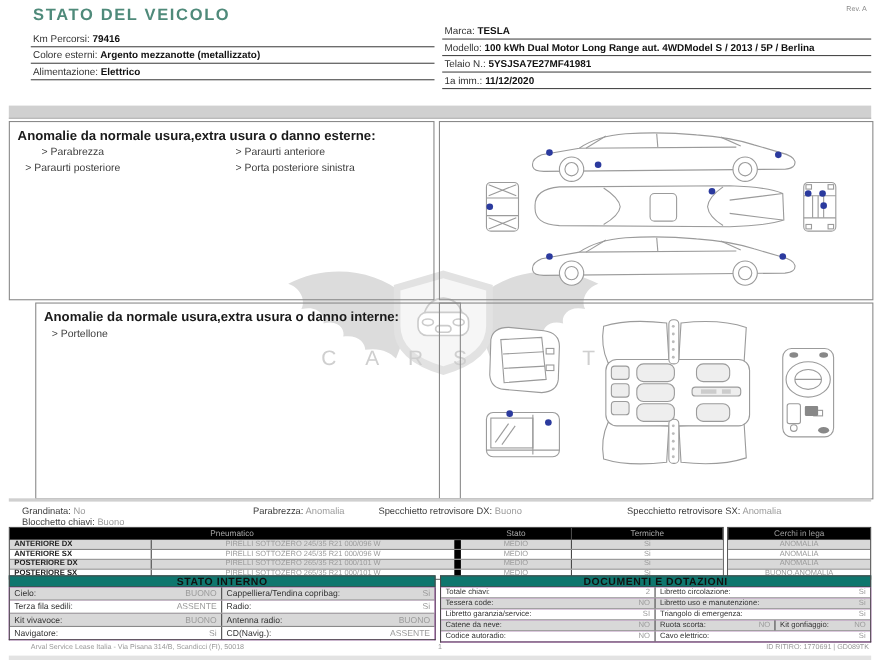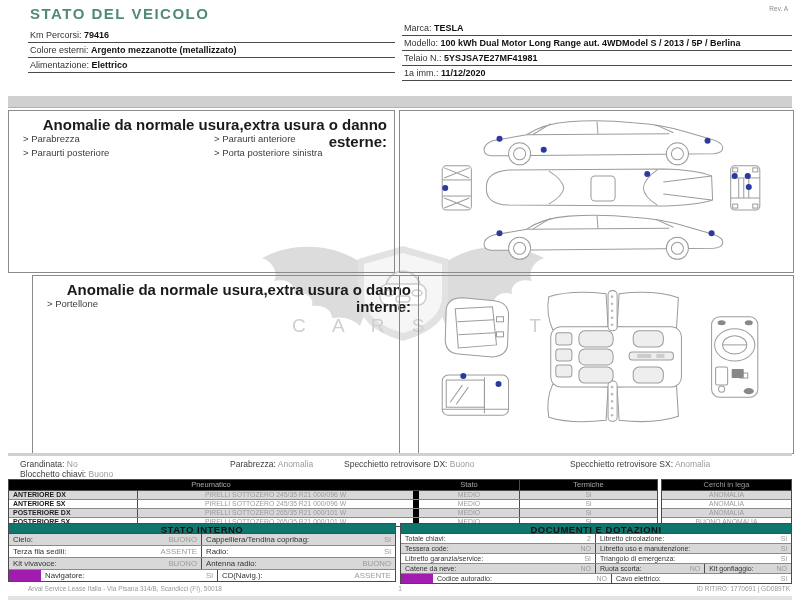--- a/index.html
+++ b/index.html
@@ -23,23 +23,23 @@
   #bar-mid{top:453px;height:3px;}
   #bar-bottom{top:596px;height:4px;background:#e3e3e3;}
   
   #watermark{left:248px;top:236px;width:310px;height:115px;z-index:0;}
   
   .panel{border:1px solid #8a8a8a;background:transparent;z-index:1;}
   #panel-ext-anom{left:8px;top:110px;width:385px;height:161px;}
   #panel-ext-diag{left:399px;top:110px;width:393px;height:161px;}
   #panel-int-anom{left:8px;top:275px;width:385px;height:177px;margin-left:24px;}
   #panel-int-diag{left:399px;top:275px;width:393px;height:177px;}
-  .panel-title{padding:5px 7px 3px;font-size:15px;font-weight:bold;color:#1a1a1a;text-align:right;}
+  .panel-title{padding:5px 7px 3px;font-size:12px;font-weight:bold;color:#1a1a1a;}
   .anom-col{position:absolute;top:21px;font-size:9.5px;color:#3d3d3d;line-height:14px;}
-  .anom-col.c1{left:14px;}
+  .anom-col.c1{left:14px;text-align:center;}
   .anom-col.c2{left:205px;}
   .diag-svg{position:absolute;left:0;top:0;width:100%;height:100%;}
   
   #summary{left:20px;top:459px;width:764px;height:20px;font-size:8.5px;z-index:3;}
   #summary .lab{color:#3c3c3c;}
   #summary .gval{color:#9b9b9b;}
   .sum-item{position:absolute;white-space:nowrap;}
   
   .gtable{z-index:3;border:1px solid #4a4a4a;box-sizing:border-box;background:#fff;}
   #tyre-table{left:8px;top:479px;width:650px;}
@@ -58,21 +58,21 @@
   .c-full{width:100%;text-align:center;color:#9b9b9b;}
   
   .sec{z-index:3;}
   #stato-interno{left:8px;top:523px;width:388px;}
   #documenti{left:400px;top:523px;width:392px;}
   .sec-head{height:11px;line-height:11px;background:#0f766e;border:1px solid #4a4a4a;box-sizing:border-box;
     text-align:center;font-size:9.5px;font-weight:bold;color:#111;letter-spacing:.5px;}
   .sec-body{border:1px solid #4a4a4a;border-top:none;box-sizing:border-box;background:#a21caf;}
   .si-row{display:flex;height:11px;line-height:11px;font-size:7.8px;border-bottom:1px solid #8a8a8a;}
   .doc-row{display:flex;height:9px;line-height:9px;font-size:7px;border-bottom:1px solid #8a8a8a;}
-  .si-row:last-child,.doc-row:last-child{border-bottom:none;margin-left:32px;}
+  .si-row:last-child,.doc-row:last-child{border-bottom:none;}
   .half{width:50%;display:flex;justify-content:space-between;padding:0 4px;box-sizing:border-box;}
   .half.first{border-right:1px solid #4a4a4a;}
   .half .lab{color:#333;white-space:nowrap;overflow:hidden;}
   .gval{color:#9b9b9b;}
   .half.split{padding:0;display:flex;justify-content:flex-start;}
   .sub{display:flex;justify-content:space-between;box-sizing:border-box;padding:0 4px;}
   .sub.s1{width:56%;border-right:1px solid #4a4a4a;}
   .sub.s2{width:44%;}
   
   #footer{left:0;top:585px;width:800px;height:12px;font-size:6.5px;color:#999;z-index:3;}

